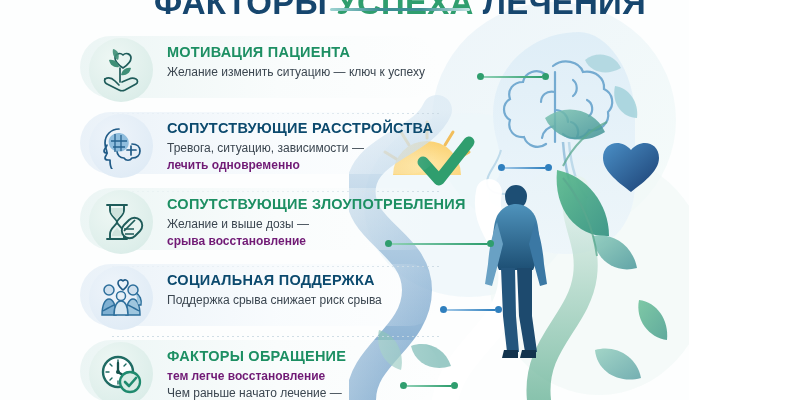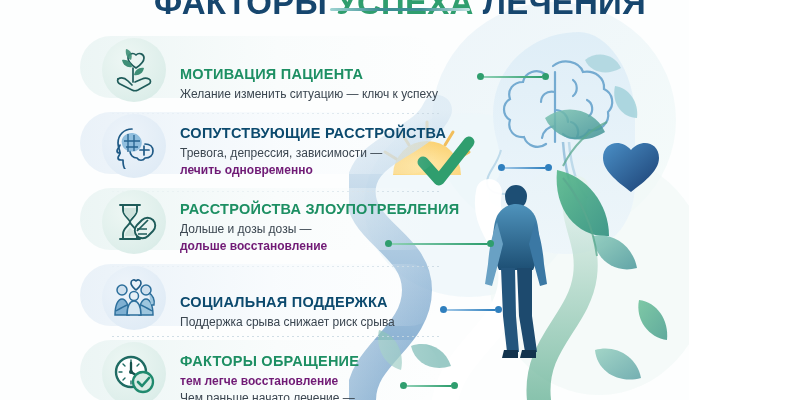--- a/index.html
+++ b/index.html
@@ -25,22 +25,22 @@
     background:linear-gradient(90deg,#9fd5d3 0%,#3d8f93 35%,#3d8f93 65%,#c6e6e4 100%);
   }
 
   
   .art{position:absolute;right:0;top:0;width:340px;height:400px;z-index:1;}
   .art svg{display:block;}
 
   
   .items{position:absolute;left:0;top:34px;width:470px;z-index:5;}
   .item{
-    position:relative;display:flex;align-items:flex-end;
-    padding:4px 0 4px 16px;margin:0 0 4px 0;
+    position:relative;display:flex;align-items:flex-start;
+    padding:4px 0 4px 3px;margin:0 0 4px 0;
   }
   .item .pill{
     position:absolute;left:80px;top:2px;height:62px;width:360px;
     border-radius:31px;
     background:linear-gradient(90deg,rgba(235,245,244,.95) 0%,rgba(247,251,251,.65) 55%,rgba(255,255,255,0) 100%);
     z-index:-1;
   }
   .item.blue .pill{
     background:linear-gradient(90deg,rgba(233,241,248,.95) 0%,rgba(246,250,253,.65) 55%,rgba(255,255,255,0) 100%);
   }
@@ -237,21 +237,21 @@
             <path d="M33 23v9M29 27h9"></path>
           </g>
           <path d="M13 13c5-5 14-4 17 3 2 5 0 10-5 12-6 2-13-1-14-7-1-3 0-6 2-8z" fill="#7fb4d8" opacity=".85"></path>
           <g fill="none" stroke="#25628f" stroke-width="1.3">
             <path d="M17 11v18M23 12v16M13 18h16M15 24h12"></path>
           </g>
         </svg>
       </div>
       <div class="texts">
         <div class="heading h-blue">СОПУТСТВУЮЩИЕ РАССТРОЙСТВА</div>
-        <div class="line">Тревога, депрессия, зависимости —</div>
+        <div class="line">Тревога, ситуацию, зависимости —</div>
         <div class="line b">лечить одновременно</div>
       </div>
     </div>
 
     <div class="item green">
       <div class="pill"></div>
       <div class="icon-circle ic-green">
         <svg width="46" height="46" viewBox="0 0 46 46">
           <g fill="none" stroke="#1f5c5a" stroke-width="1.9" stroke-linecap="round" stroke-linejoin="round">
             <path d="M9 6h20M9 40h20"></path>
@@ -261,23 +261,23 @@
           <path d="M13 9h12v3c0 4-6 7-6 9-1-2-6-5-6-9z" fill="#cfe3dd"></path>
           <path d="M14 37h10c0-5-5-7-5-9 0 2-5 4-5 9z" fill="#cfe3dd"></path>
           <g>
             <path d="M31 21c3-3 8-3 11 0s3 8 0 11l-5 5c-3 3-8 3-11 0s-3-8 0-11z" fill="#e9f3f0" stroke="#1f5c5a" stroke-width="1.9"></path>
             <path d="M26 32l11-11" stroke="#1f5c5a" stroke-width="1.7"></path>
             <path d="M27 35h9M26 30h10" stroke="#1f5c5a" stroke-width="1.3"></path>
           </g>
         </svg>
       </div>
       <div class="texts">
-        <div class="heading h-green">РАССТРОЙСТВА ЗЛОУПОТРЕБЛЕНИЯ</div>
-        <div class="line">Дольше и дозы дозы —</div>
-        <div class="line b">дольше восстановление</div>
+        <div class="heading h-green">СОПУТСТВУЮЩИЕ ЗЛОУПОТРЕБЛЕНИЯ</div>
+        <div class="line">Желание и выше дозы —</div>
+        <div class="line b">срыва восстановление</div>
       </div>
     </div>
 
     <div class="item blue">
       <div class="pill"></div>
       <div class="icon-circle ic-blue">
         <svg width="46" height="46" viewBox="0 0 46 46">
           <g fill="none" stroke="#1f5a86" stroke-width="1.6" stroke-linejoin="round">
             <path d="M25 6c-2-2-5-1-5 2 0 3 3 5 5 7 2-2 5-4 5-7 0-3-3-4-5-2z"></path>
           </g>

